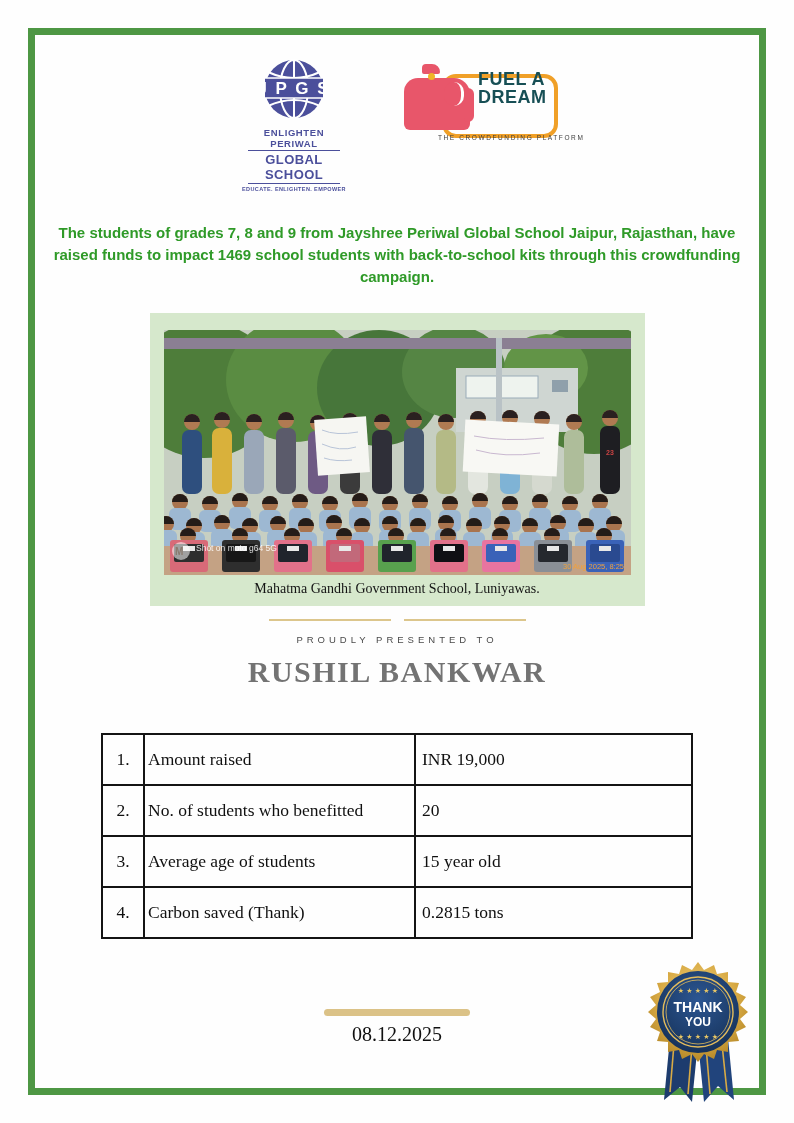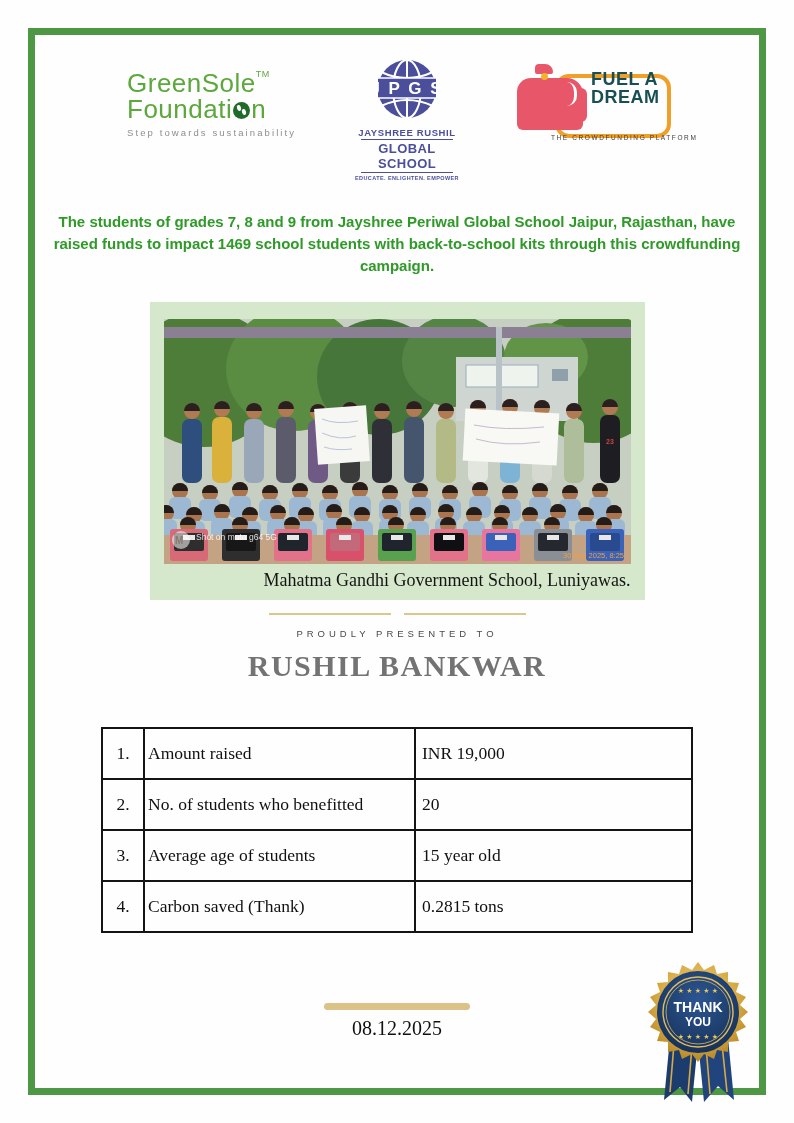--- a/index.html
+++ b/index.html
@@ -45,21 +45,21 @@
        font-size:18px;letter-spacing:.5px;background:transparent;}
   .fad-tagline{position:absolute;left:34px;top:68px;font-size:6.5px;color:#3c3c3c;letter-spacing:1.6px;white-space:nowrap;}
 
   
   .intro{width:724px;margin:30px auto 0;text-align:center;font-family:"Liberation Sans",sans-serif;
        font-weight:bold;font-size:15px;line-height:1.45;color:#2f9a28;}
 
   
   .photo-mat{width:495px;margin:26px auto 0;background:#d6e8cc;padding:17px 14px 0 14px;box-sizing:border-box;}
   .photo-frame{width:467px;height:245px;overflow:hidden;display:block;}
-  .photo-caption{text-align:right;font-size:18px;color:#141414;padding:6px 0 9px 0;}
+  .photo-caption{text-align:center;font-size:14px;color:#141414;padding:6px 0 9px 0;}
 
   
   .title-row{display:flex;align-items:center;justify-content:center;gap:13px;margin-top:13px;}
   .title-line{width:122px;height:2px;background:#dcc68c;}
   .cert-title{font-size:22px;color:#3d3d3d;letter-spacing:2px;white-space:nowrap;}
   .presented{margin-top:13px;text-align:center;font-family:"Liberation Sans",sans-serif;
        font-size:9.5px;letter-spacing:4px;color:#4a4a4a;}
   .recipient{margin-top:10px;text-align:center;font-size:30px;color:#737373;letter-spacing:1.5px;font-weight:600;}
   .message{width:712px;margin:21px auto 0;text-align:center;font-size:17.5px;line-height:1.5;color:#101010;}
 
@@ -78,46 +78,34 @@
 </style>
 </head>
 <body>
 
 <div class="page-border"></div>
 
 <div class="content">
 
   <div class="logos">
 
-    <div class="gs-logo">
-      <div class="gs-line1"><span>GreenSole</span><span class="gs-tm">TM</span></div>
-      <div class="gs-line2">
-          <span>Foundati</span>
-          <span class="gs-foot">
-            <i class="a"></i>
-            <i class="b"></i>
-          </span>
-          <span>n</span>
-        </div>
-      <div class="gs-tagline">Step towards sustainability</div>
-    </div>
 
     <div class="jpgs-logo">
       <svg class="jpgs-globe" width="64" height="62" viewBox="0 0 64 62">
         <circle cx="32" cy="31" r="29" fill="#4b4f9b"></circle>
         <ellipse cx="32" cy="31" rx="14" ry="29" fill="none" stroke="#ffffff" stroke-width="2"></ellipse>
         <line x1="32" y1="2" x2="32" y2="60" stroke="#ffffff" stroke-width="2"></line>
         <path d="M6,14 Q32,26 58,14" fill="none" stroke="#ffffff" stroke-width="2"></path>
         <path d="M6,48 Q32,36 58,48" fill="none" stroke="#ffffff" stroke-width="2"></path>
         <rect x="3" y="20" width="58" height="20" fill="#4b4f9b"></rect>
         <line x1="3" y1="20" x2="61" y2="20" stroke="#ffffff" stroke-width="1.5"></line>
         <line x1="3" y1="40" x2="61" y2="40" stroke="#ffffff" stroke-width="1.5"></line>
         <text x="32" y="36" text-anchor="middle" fill="#ffffff" font-family="Liberation Sans,sans-serif" font-size="17" font-weight="bold" letter-spacing="2">J P G S</text>
       </svg>
-      <div class="jpgs-l1">JAYSHREE RUSHIL</div>
+      <div class="jpgs-l1">ENLIGHTEN PERIWAL</div>
       <div class="jpgs-l2">GLOBAL SCHOOL</div>
       <div class="jpgs-l3">EDUCATE. ENLIGHTEN. EMPOWER</div>
     </div>
 
     <div class="fad-logo" style="height:84px;">
       <div class="fad-frame"></div>
       <div class="fad-ellie"></div>
       <div class="fad-ear"></div>
       <div class="fad-trunk"></div>
       <div class="fad-hand"></div>

